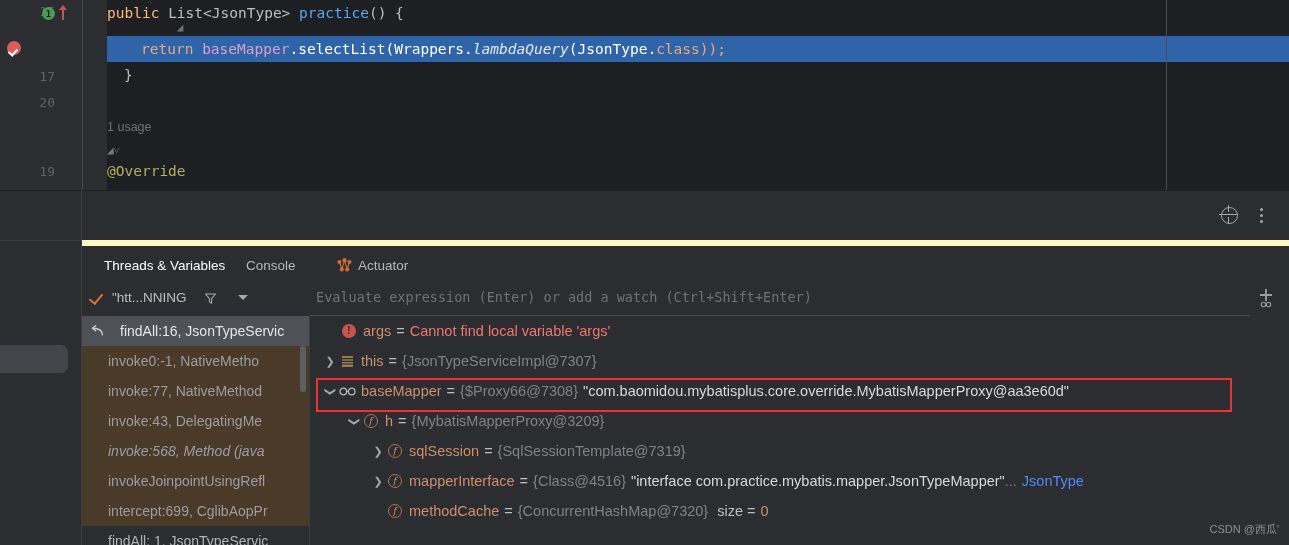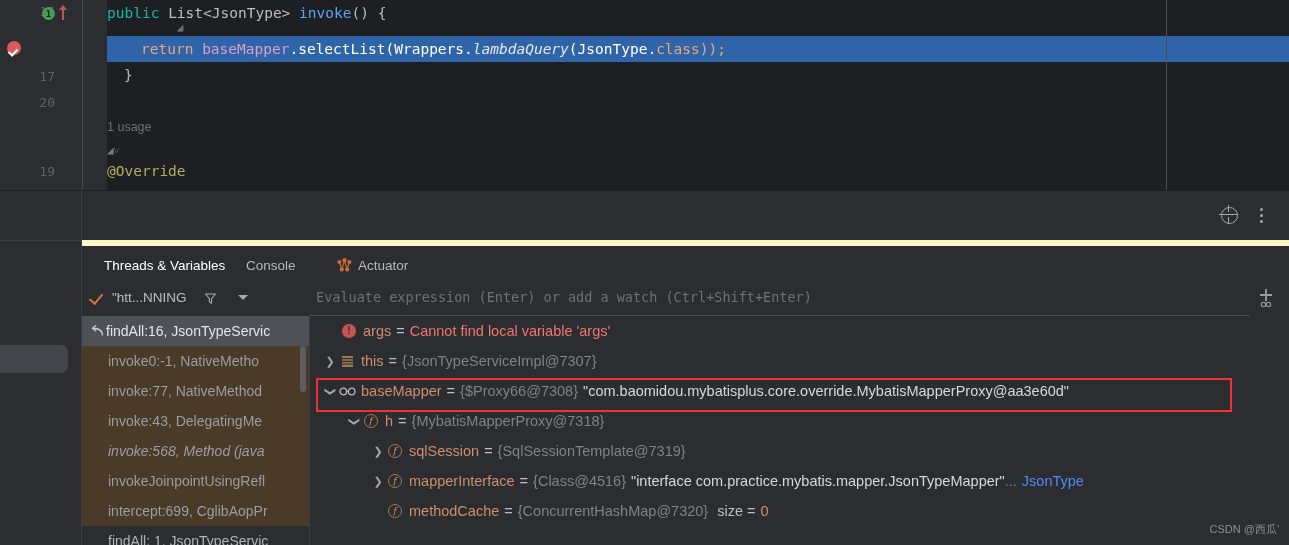--- a/index.html
+++ b/index.html
@@ -81,21 +81,21 @@
     background: #2f65a8;
   }
   #exec-bar {
     position: absolute; left: 1059px; top: 36px; width: 1px; height: 26px;
     background: #2f65a8;
   }
   #vline {
     position: absolute; left: 1166px; top: 0; width: 1px; height: 190px;
     background: #4a4c50;
   }
-  .kw  { color: #14b8a6; margin-top: 48px; }
+  .kw  { color: #fdba74; margin-top: 48px; }
   .fnm { color: #56a8f5; }
   .cls { color: #bcbec4; }
   .ann { color: #b3ae60; }
   .pun { color: #bcbec4; }
   .kw-w { color: #ffffff; }
   .fld-w { color: #d5a0cc; }
   .itl-w { color: #e4e7eb; font-style: italic; }
   .kw-o  { color: #e8a87c; }
   .usage { color: #6e7176; font-size: 12.5px; font-family:"Liberation Sans",sans-serif;}
 
@@ -194,21 +194,21 @@
 
   
   #frames {
     position: absolute; left: 82px; top: 316px; width: 228px; height: 229px;
     background: #4a3a28; overflow: hidden;
   }
   .frame {
     position: relative; height: 30px; display: flex; align-items: center;
     padding-left: 26px; font-size: 14px; color: #9b9da3; white-space: nowrap;
   }
-  .frame.sel { background: #4e5157; color: #e3e5e9; padding-left: 8px; gap: 2px; }
+  .frame.sel { background: #4e5157; color: #e3e5e9; padding-left: 8px; gap: 16px; }
   .frame.bottom-sel { background: #2b2d30; color: #b0b3b8; }
   .return-ico { width:14px; height:13px; flex: none; }
   #frames-scroll {
     position: absolute; left: 300px; top: 346px; width: 6px; height: 46px;
     background: #5c5e62; border-radius: 3px;
   }
   #frames-divider {
     position: absolute; left: 309px; top: 316px; width: 1px; height: 229px;
     background: #3b3d40;
   }
@@ -288,21 +288,21 @@
       <div class="ln" style="top:95px;">20</div>
       <div class="ln" style="top:164px;">19</div>
     </div>
 
     <div id="code-area">
 
       <div class="code-line" style="top:-13px;">
         <span class="fold-ico" style="color:#6e7176;">◢</span>
       </div>
 
-      <div class="code-line" style="top:0px;"><span class="kw">public</span><span class="pun"> </span><span class="cls">List&lt;JsonType&gt;</span><span class="pun"> </span><span class="fnm">invoke</span><span class="pun">() {</span></div>
+      <div class="code-line" style="top:0px;"><span class="kw">public</span><span class="pun"> </span><span class="cls">List&lt;JsonType&gt;</span><span class="pun"> </span><span class="fnm">practice</span><span class="pun">() {</span></div>
 
       <div class="code-line exec-line" style="top:36px;left:0;padding-left:34px;"><span class="kw-o">return</span><span class="pun"> </span><span class="fld-w">baseMapper</span><span class="kw-w">.</span><span class="kw-w">selectList</span><span class="kw-w">(</span><span class="kw-w">Wrappers</span><span class="kw-w">.</span><span class="itl-w">lambdaQuery</span><span class="kw-w">(</span><span class="kw-w">JsonType</span><span class="kw-w">.</span><span class="kw-o">class</span><span class="kw-o">));</span></div>
 
       <div class="code-line" style="top:62px;padding-left:17px;">}</div>
 
       <div class="code-line usage" style="top:114px;line-height:26px;">1 usage</div>
 
       <div class="code-line" style="top:136px;"><span class="fold-ico" style="color:#787b80;">◢˅</span></div>
 
       <div class="code-line ann" style="top:158px;">@Override</div>
@@ -452,21 +452,21 @@
       <span class="vstr">"com.baomidou.mybatisplus.core.override.MybatisMapperProxy@aa3e60d"</span>
     </div>
 
     <div class="vrow" style="padding-left:36px;">
       <span class="twisty" style="transform: rotate(90deg);">❯</span>
       <span class="vico">
           <span class="field-ico">f</span>
         </span>
       <span class="vname">h</span>
       <span class="veq">=</span>
-      <span class="vref">{MybatisMapperProxy@7318}</span>
+      <span class="vref">{MybatisMapperProxy@3209}</span>
     </div>
 
     <div class="vrow" style="padding-left:60px;">
       <span class="twisty">❯</span>
       <span class="vico">
           <span class="field-ico">f</span>
         </span>
       <span class="vname">sqlSession</span>
       <span class="veq">=</span>
       <span class="vref">{SqlSessionTemplate@7319}</span>

